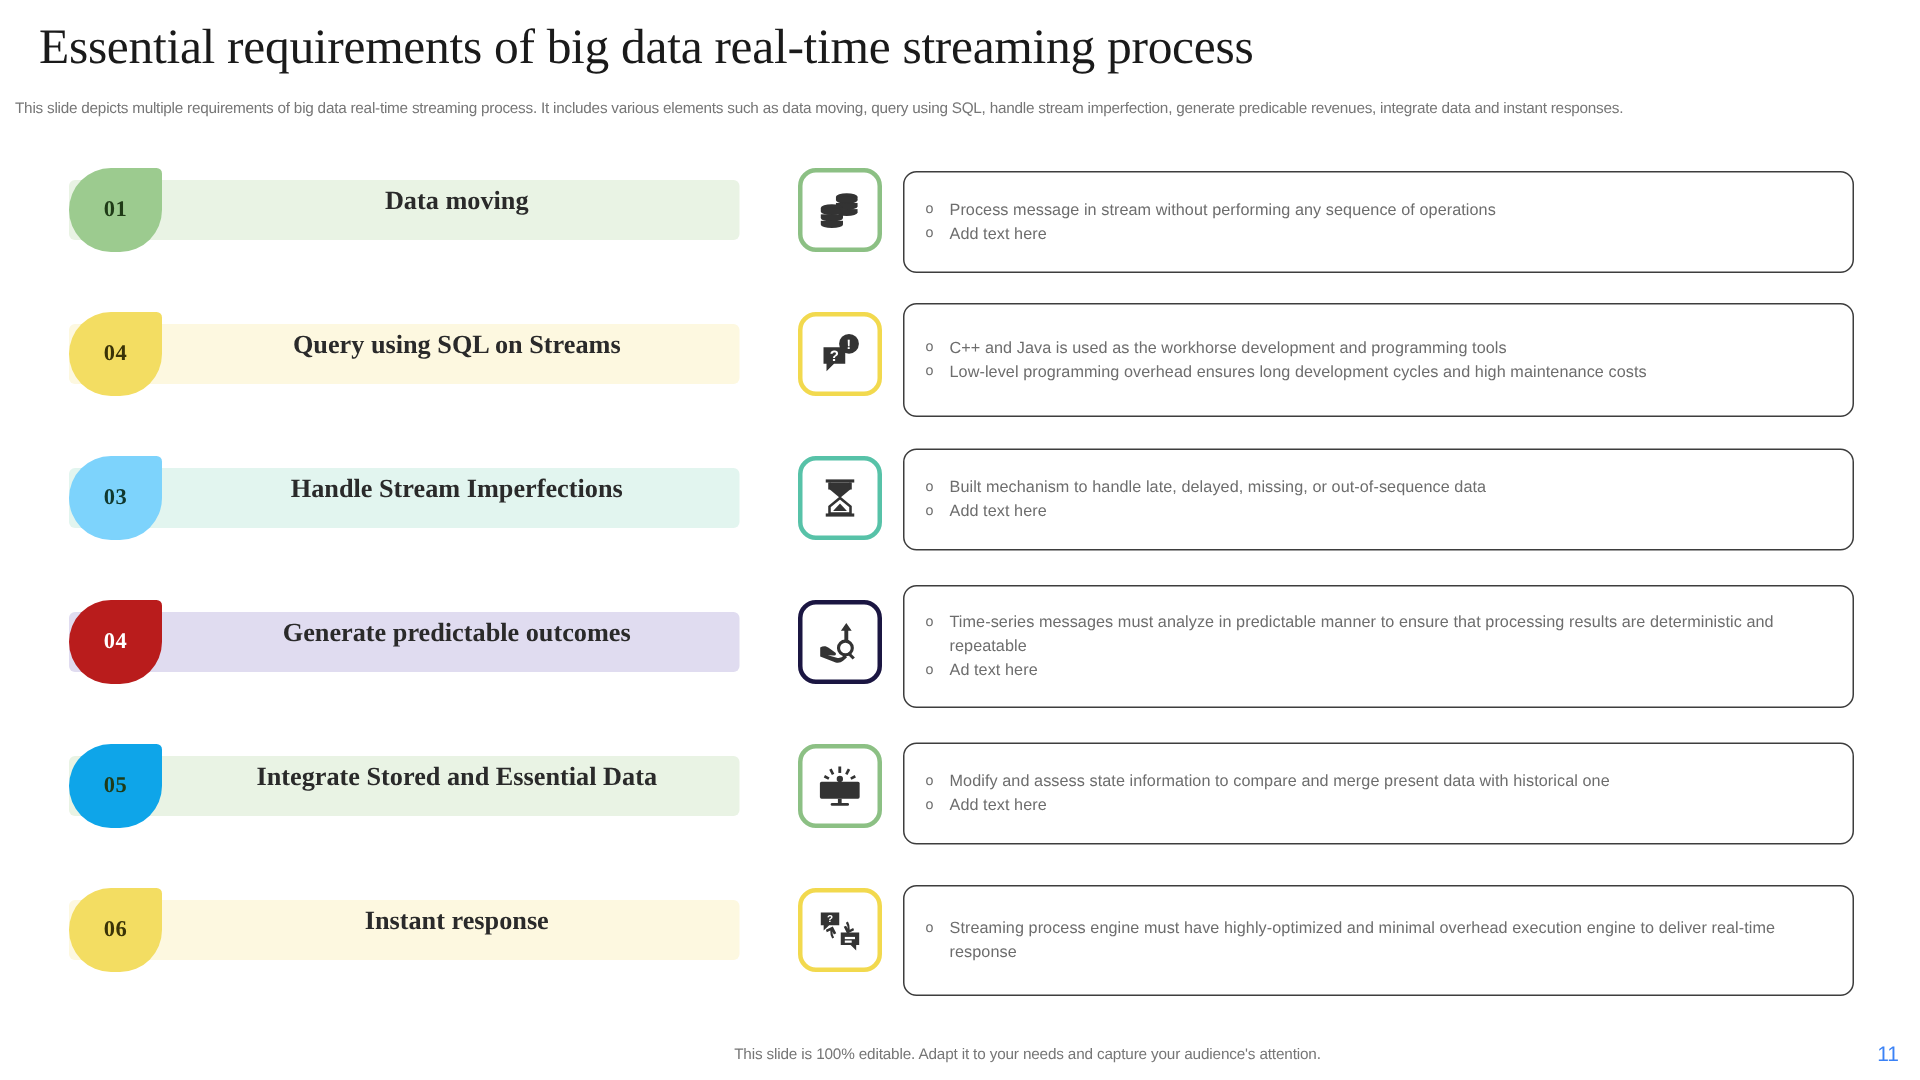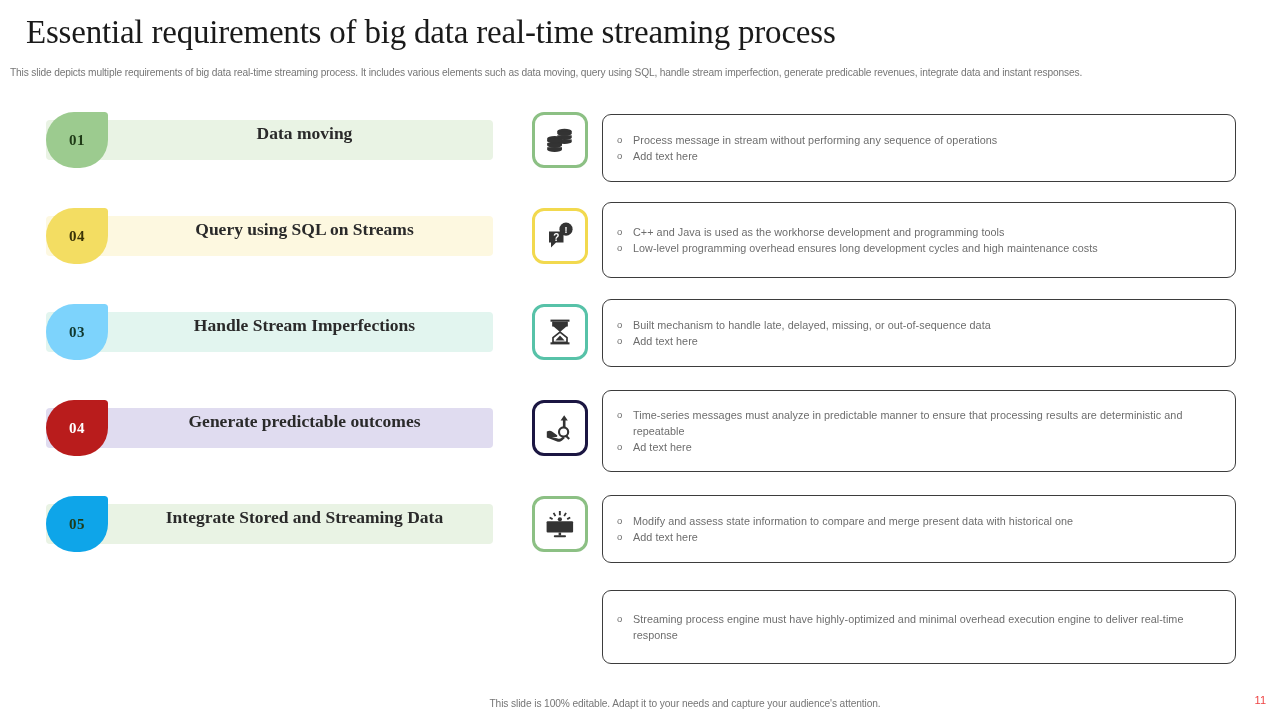--- a/index.html
+++ b/index.html
@@ -116,22 +116,22 @@
   .footer-note {
     position:absolute; left:0; top:698px; width:1280px;
     text-align:center;
     font-size: 10.2px;
     color: #767676;
     letter-spacing:-0.1px;
     margin-left:45px;
   }
   .page-num {
     position:absolute; right: 14px; top: 694px;
-    font-size: 11px;
-    color: #ef4444;
+    font-size: 14px;
+    color: #3b82f6;
   }
 </style>
 </head>
 <body>
 
 <div class="slide">
 
   <div class="title-wrap">
     <div class="slide-title">Essential requirements of big data real-time streaming process</div>
   </div>
@@ -218,37 +218,57 @@
     <path d="M1.8 18.6c2-1.3 4.2-1 5.6.2l4.4 3.2c.9.6.6 2-0.6 2l-4.3-.1 5.9 1.6c1.4.4 2.9.1 3.9-.8l1.4-1.2 1.6 1.7-2.6 2.3c-1.4 1.2-3.3 1.6-5 1.1L1.8 24.6z"></path>
   </svg>
             </span>
           </div>
         </div>
         <div class="row">
           <div class="bar" style="background: rgb(233, 243, 228);"></div>
           <div class="badge" style="background: #0ea5e9;">
             <span class="badge-num" style="color: rgb(31, 59, 23);">05</span>
           </div>
-          <div class="row-title">Integrate Stored and Streaming Data</div>
+          <div class="row-title">Integrate Stored and Essential Data</div>
           <div class="icon-box" style="border-color: rgb(140, 192, 132);">
             <span>
               <svg width="30" height="30" viewBox="0 0 30 30" fill="#333">
     <rect x="13.9" y="2.0" width="1.9" height="4.3"></rect>
     <rect x="8.6" y="3.6" width="1.8" height="3.8" transform="rotate(-28 9.5 5.5)"></rect>
     <rect x="19.2" y="3.6" width="1.8" height="3.8" transform="rotate(28 20.1 5.5)"></rect>
     <rect x="5.2" y="7.6" width="1.8" height="3.4" transform="rotate(-62 6.1 9.3)"></rect>
     <rect x="22.8" y="7.6" width="1.8" height="3.4" transform="rotate(62 23.7 9.3)"></rect>
     <circle cx="14.9" cy="10.3" r="2.1"></circle>
     <rect x="1.6" y="12.2" width="26.5" height="11.3" rx="1.1"></rect>
     <rect x="13.6" y="23.5" width="2.5" height="3"></rect>
     <rect x="8.8" y="26.3" width="12.2" height="1.9" rx="0.9"></rect>
   </svg>
             </span>
           </div>
         </div>
+        <div class="row">
+          <div class="bar" style="background: rgb(253, 248, 224);"></div>
+          <div class="badge" style="background: rgb(243, 221, 98);">
+            <span class="badge-num" style="color: rgb(58, 51, 7);">06</span>
+          </div>
+          <div class="row-title">Instant response</div>
+          <div class="icon-box" style="border-color: rgb(242, 217, 78);">
+            <span>
+              <svg width="30" height="30" viewBox="0 0 30 30" fill="#333">
+    <path d="M2.2 3.4h12.3v8.4H7.8l-3.7 3.6v-3.6H2.2z"></path>
+    <text x="8.3" y="9.9" font-family="Liberation Sans, sans-serif" font-size="6.6" font-weight="bold" fill="#fff" text-anchor="middle">?</text>
+    <path d="M15.5 16.6h12.3v8.4h-2v3.6l-3.7-3.6h-6.6z"></path>
+    <rect x="18.2" y="19.6" width="6.8" height="1.5" fill="#fff"></rect>
+    <rect x="18.2" y="22" width="4.6" height="1.5" fill="#fff"></rect>
+    <path d="M20.3 9.4a9.4 9.4 0 0 1 1.2 5.4l2.3-1.2.6 1.6-4.6 2.3-2.3-4.6 1.6-.8 1 2a7.6 7.6 0 0 0-1.2-4z"></path>
+    <path d="M9.8 20.7a9.4 9.4 0 0 1-1.3-5.4l-2.3 1.2-.6-1.6 4.6-2.3 2.3 4.6-1.6.8-1-2a7.6 7.6 0 0 0 1.2 4z"></path>
+  </svg>
+            </span>
+          </div>
+        </div>
       </div>
     <div class="right-col" id="right-col">
         <div class="info-box" style="position: absolute; left: 0px; width: 634px; top: 2px; height: 68px; border-color: rgb(61, 61, 61);">
           <div class="bullet-line">
             <span class="bullet-mark">o</span>
             <span class="bullet-text">Process message in stream without performing  any sequence of operations</span>
           </div>
           <div class="bullet-line">
             <span class="bullet-mark">o</span>
             <span class="bullet-text">Add text here</span>

